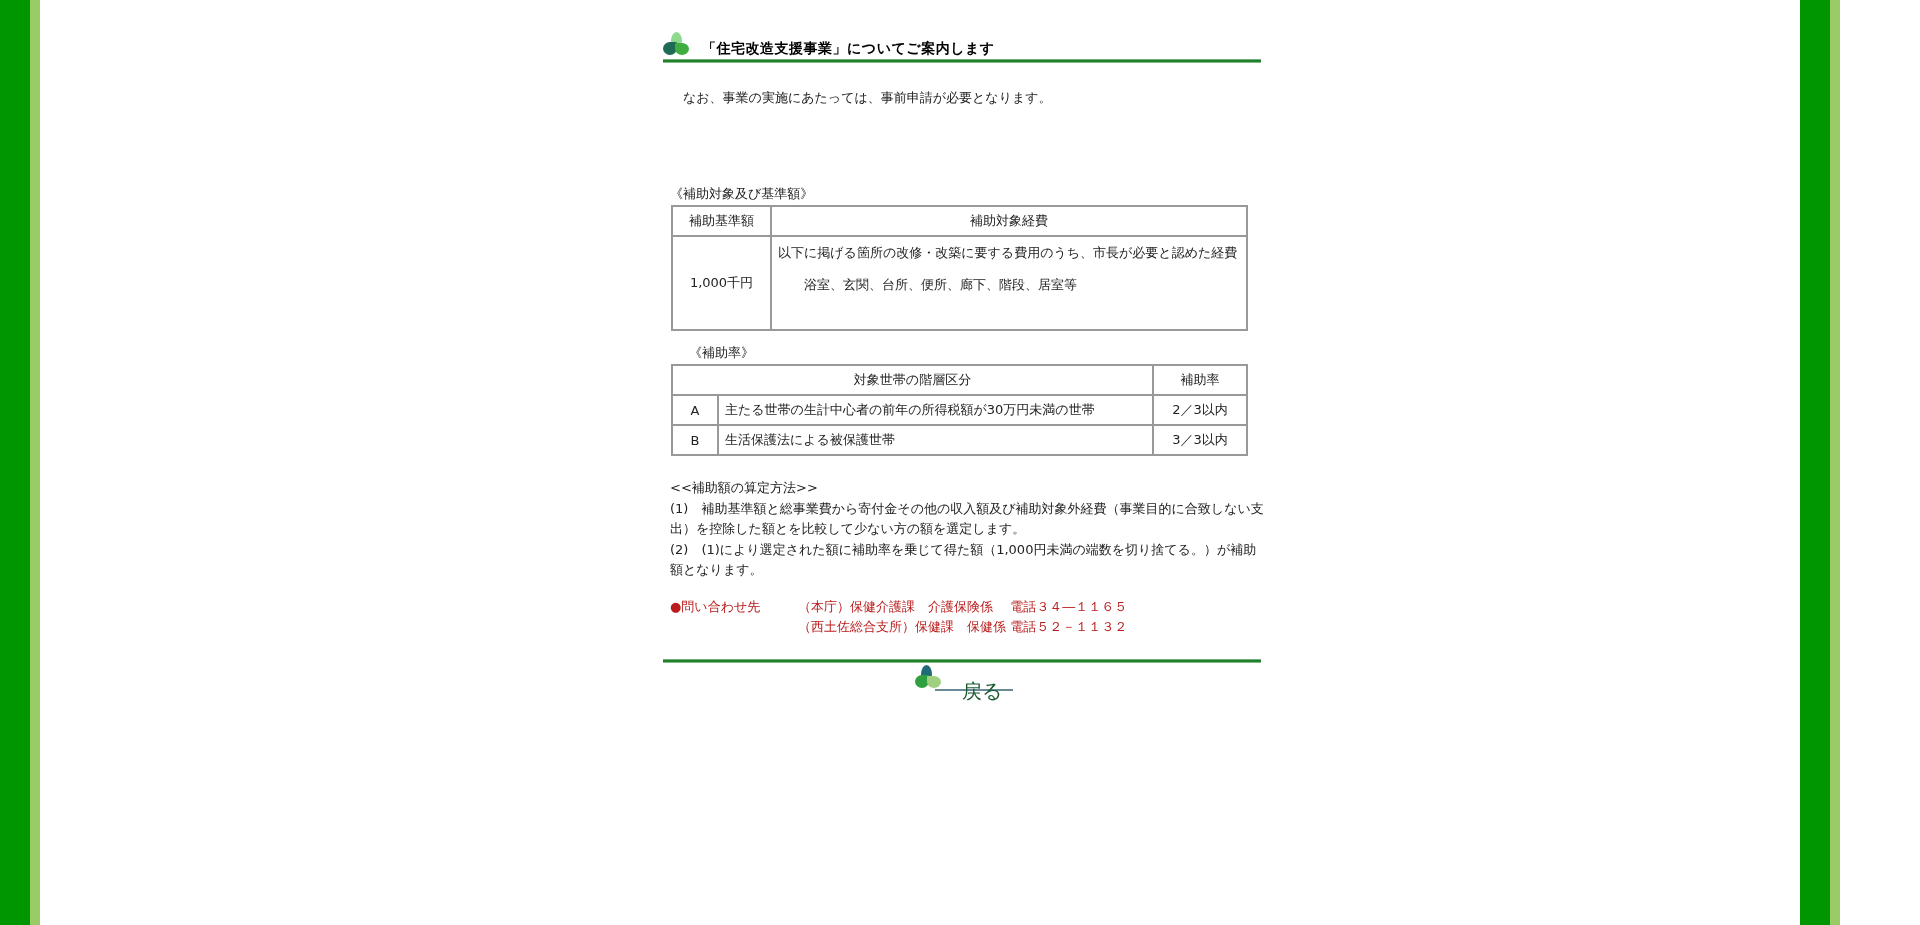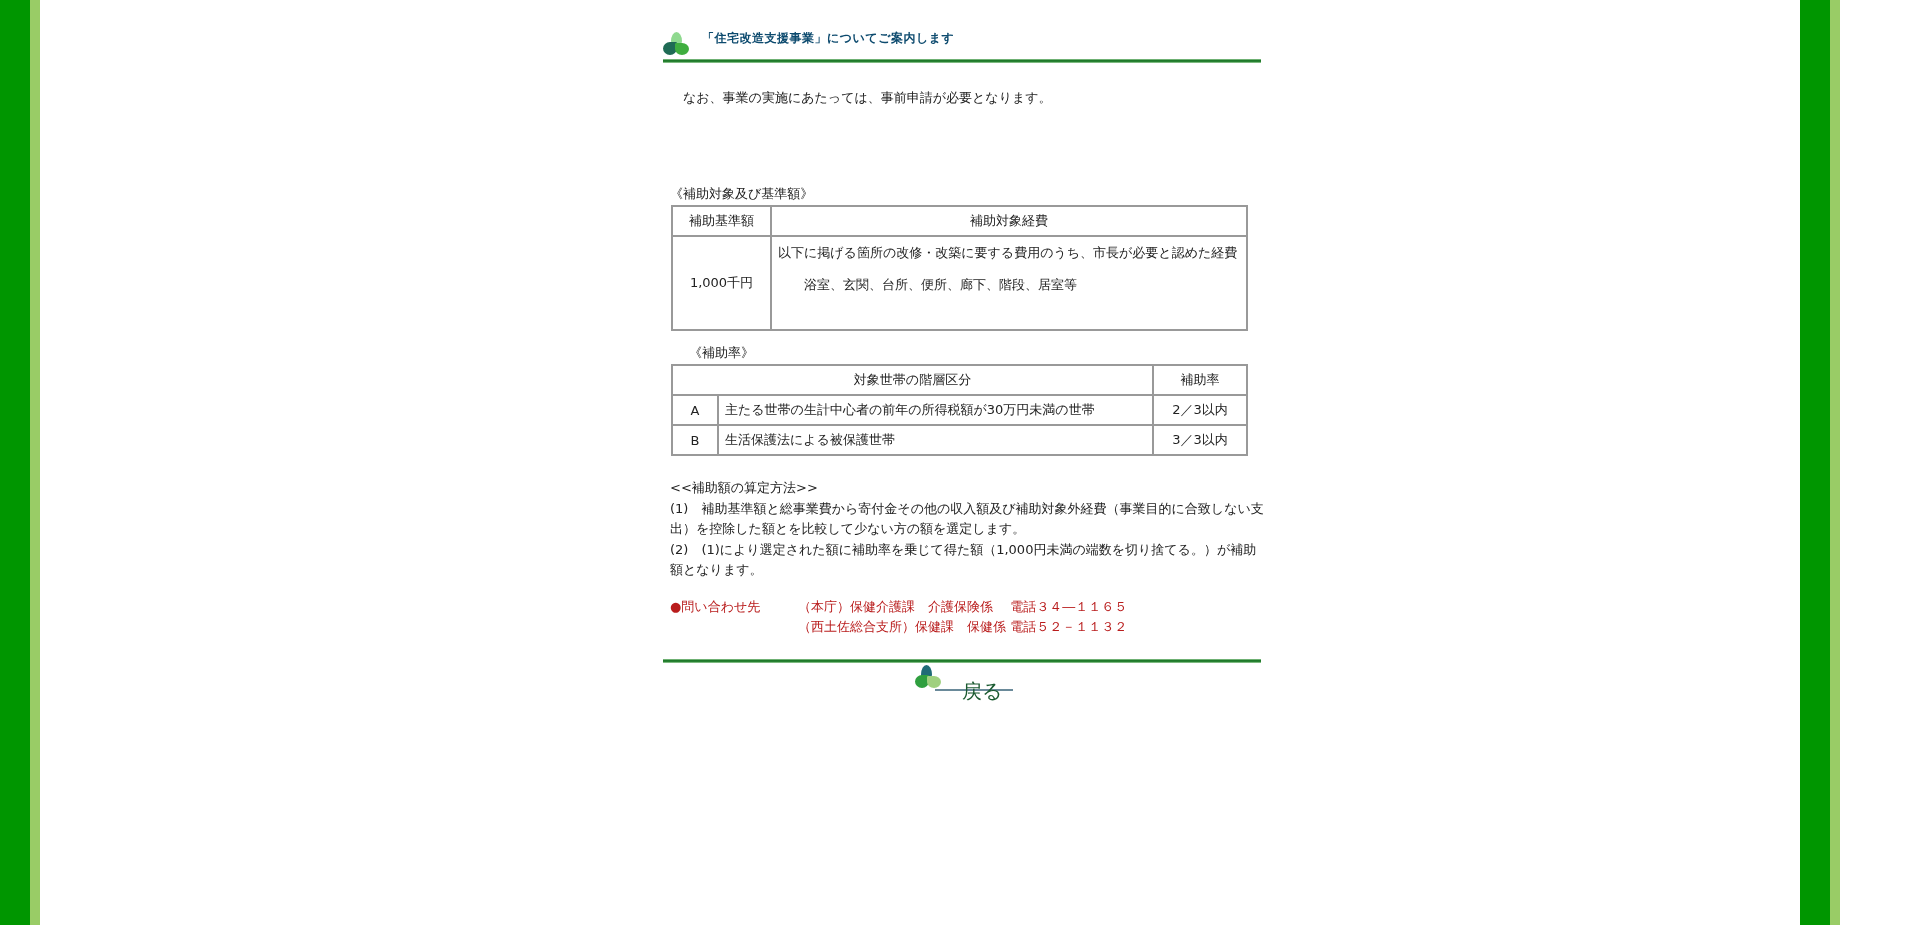--- a/index.html
+++ b/index.html
@@ -14,21 +14,21 @@
   .bar-light-r { left:1830px; width:10px; background:#99cc66; }
 
   .content { position:absolute; left:660px; top:0; width:605px; }
 
   .title-row { position:absolute; left:0; top:30px; height:28px; width:605px; }
   .leaf { position:absolute; width:26px; height:26px; }
   .leaf .l1 { position:absolute; left:8px; top:0; width:11px; height:15px; background:#8fd98f; border-radius:50% 50% 50% 50% / 60% 60% 40% 40%; }
   .leaf .l2 { position:absolute; left:0; top:10px; width:14px; height:13px; background:#1f6b55; border-radius:50% 10% 50% 50%; }
   .leaf .l3 { position:absolute; left:12px; top:11px; width:14px; height:12px; background:#3fae3f; border-radius:10% 50% 50% 50%; }
   .title-text {
-    position:absolute; left:42px; top:0; font-size:12px; font-weight:bold; color:#0c4a6e; letter-spacing:0.5px; white-space:nowrap;
+    position:absolute; left:42px; top:10px; font-size:14px; font-weight:bold; color:#000000; letter-spacing:0.5px; white-space:nowrap;
   }
   .rule { position:absolute; left:3px; width:598px; height:4px;
     background:linear-gradient(to bottom,#a8d8a8 0,#1f7a2a 30%,#1f7a2a 60%,#a8d8a8 100%); }
   .rule-top { top:59px; }
   .rule-bottom { top:659px; }
 
   .para { position:absolute; left:10px; font-size:13px; line-height:19.5px; color:#222; width:595px; }
   .intro { top:88px; }
   .indent { text-indent:1em; }
 

